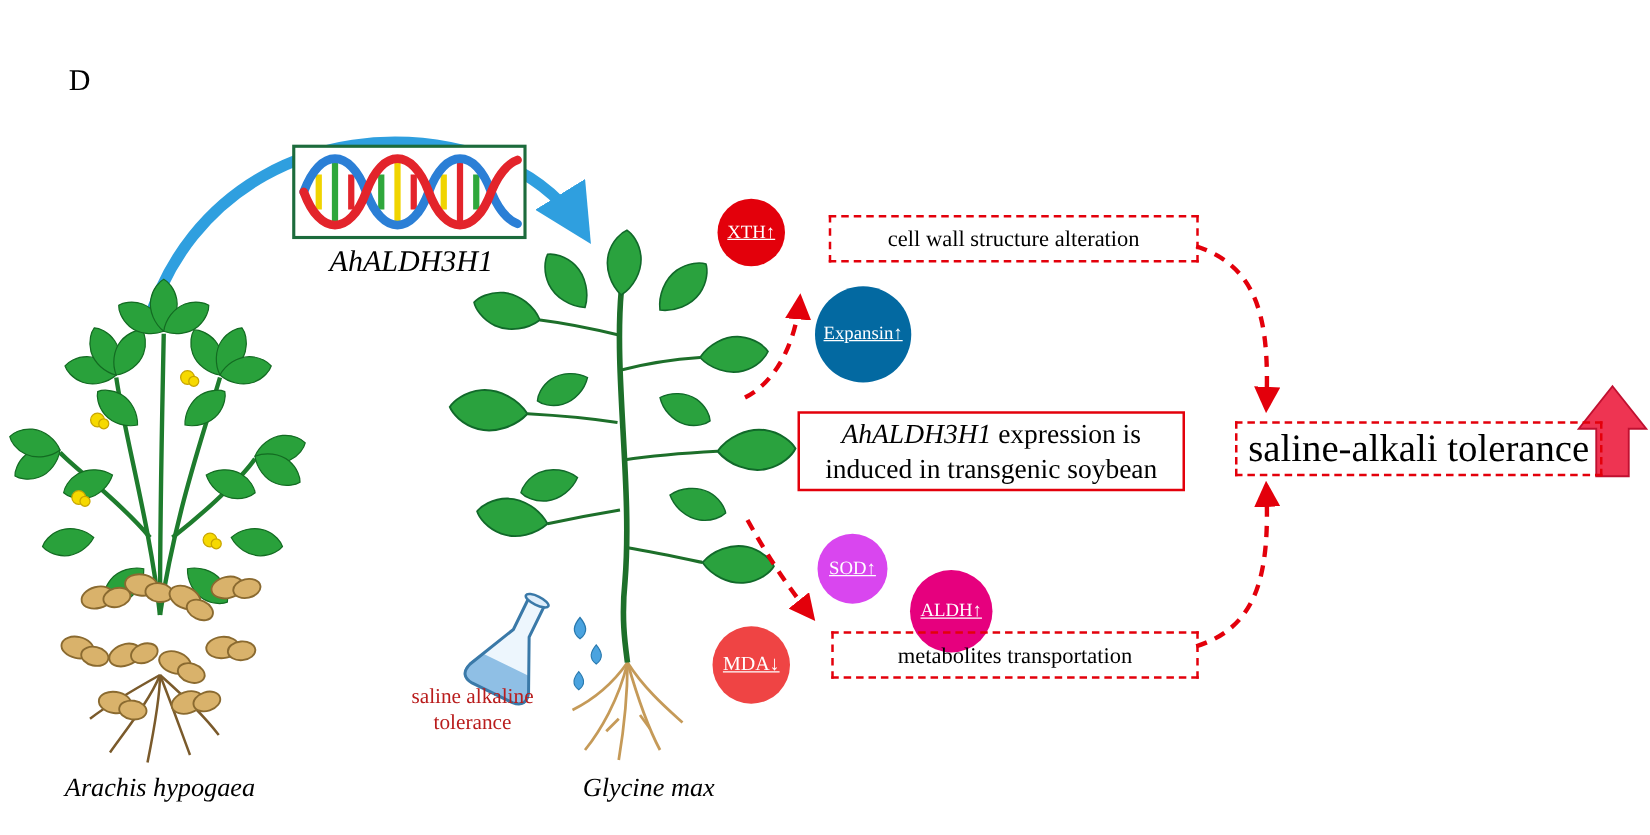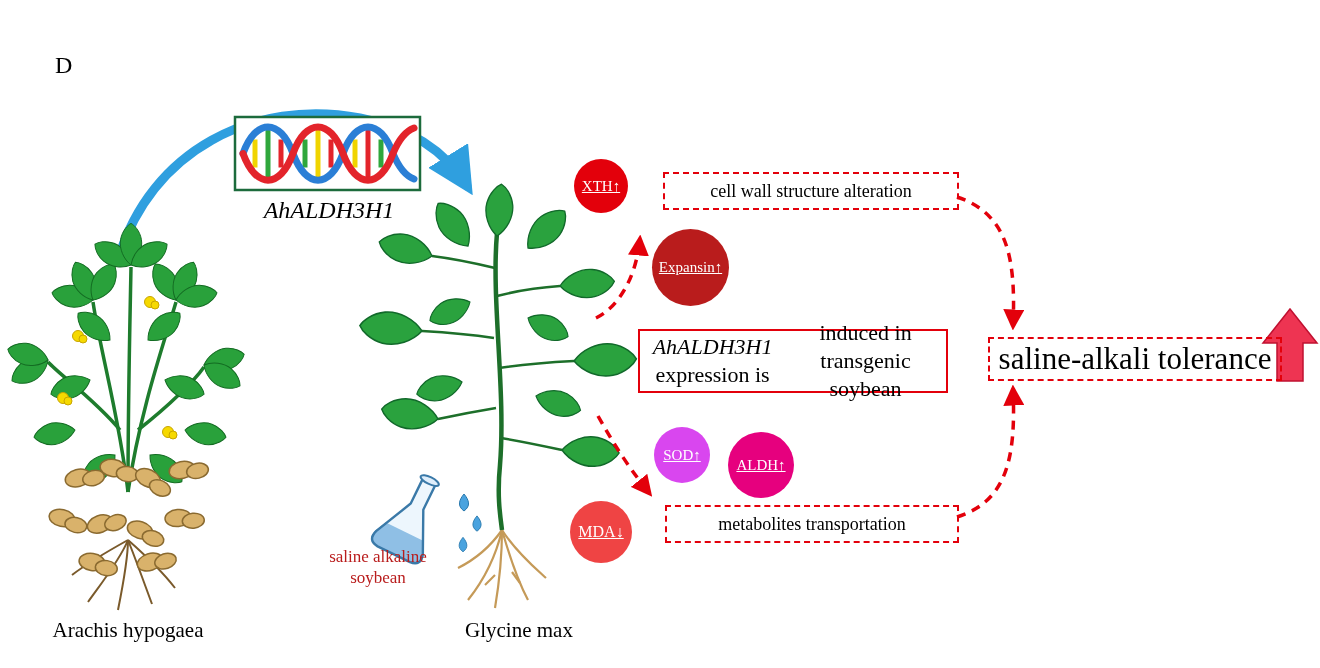--- a/index.html
+++ b/index.html
@@ -1,40 +1,40 @@
 <!DOCTYPE html>
 <html><head>
 <meta charset="utf-8">
 <style>
   html,body{margin:0;padding:0;background:#fff;}
   #fig{position:relative;width:1320px;height:668px;background:#fff;overflow:hidden;
        font-family:"Liberation Serif","DejaVu Serif",serif;}
   #art{position:absolute;left:0;top:0;z-index:0;}
   .ov{position:absolute;z-index:1;}
   .panel-label{left:55px;top:52px;font-size:24px;color:#000;}
-  .caption{font-size:21px;color:#000;text-align:center;}
+  .caption{font-style:italic;font-size:21px;color:#000;text-align:center;}
   .cap-peanut{left:22px;top:618px;width:212px;}
   .cap-soy{left:423px;top:618px;width:192px;}
   .gene-caption{left:236px;top:197px;width:186px;text-align:center;
                 font-style:italic;font-size:24px;color:#000;}
   .solution-label{left:314px;top:546px;width:128px;text-align:center;
                   font-size:17px;line-height:21px;color:#b91c1c;}
   .gene-circle{border-radius:50%;color:#fff;display:flex;align-items:center;
                justify-content:center;font-size:15px;text-align:center;line-height:1;text-decoration:underline;}
   .c-xth{left:574px;top:159px;width:54px;height:54px;background:#e3000b;}
-  .c-exp{left:652px;top:229px;width:77px;height:77px;background:#b91c1c;}
+  .c-exp{left:652px;top:229px;width:77px;height:77px;background:#0369a1;}
   .c-sod{left:654px;top:427px;width:56px;height:56px;background:#d946ef;}
-  .c-aldh{left:728px;top:432px;width:66px;height:66px;background:#e6007e;}
+  .c-aldh{left:728px;top:456px;width:66px;height:66px;background:#e6007e;}
   .c-mda{left:570px;top:501px;width:62px;height:62px;background:#ef4444;font-size:16px;}
   .dashed-box{border:2px dashed #e3000b;display:flex;align-items:center;
               justify-content:center;font-size:18px;color:#000;}
   .b-cellwall{left:663px;top:172px;width:292px;height:34px;}
   .b-metab{left:665px;top:505px;width:290px;height:34px;}
   .b-tolerance{left:988px;top:337px;width:290px;height:40px;font-size:31px;}
-  .solid-box{border:2.5px solid #e3000b;display:flex;flex-direction:row;
+  .solid-box{border:2.5px solid #e3000b;display:flex;flex-direction:column;
              align-items:center;justify-content:center;font-size:22px;line-height:28px;
              color:#000;text-align:center;}
   .b-expr{left:638px;top:329px;width:306px;height:60px;}
   .ital{font-style:italic;}
 </style>
 </head>
 <body>
 
 <div id="fig">
 
@@ -207,21 +207,21 @@
   </svg>
 
   <div class="ov panel-label">D</div>
 
   <div class="ov caption cap-peanut">Arachis hypogaea</div>
   <div class="ov caption cap-soy">Glycine max</div>
   <div class="ov gene-caption">AhALDH3H1</div>
 
   <div class="ov solution-label">
     <div>saline alkaline</div>
-    <div>soybean</div>
+    <div>tolerance</div>
   </div>
 
   <div class="ov gene-circle c-xth">XTH↑</div>
   <div class="ov gene-circle c-exp">Expansin↑</div>
   <div class="ov gene-circle c-sod">SOD↑</div>
   <div class="ov gene-circle c-aldh">ALDH↑</div>
   <div class="ov gene-circle c-mda">MDA↓</div>
 
   <div class="ov dashed-box b-cellwall">cell wall structure alteration</div>
   <div class="ov dashed-box b-metab">metabolites transportation</div>

